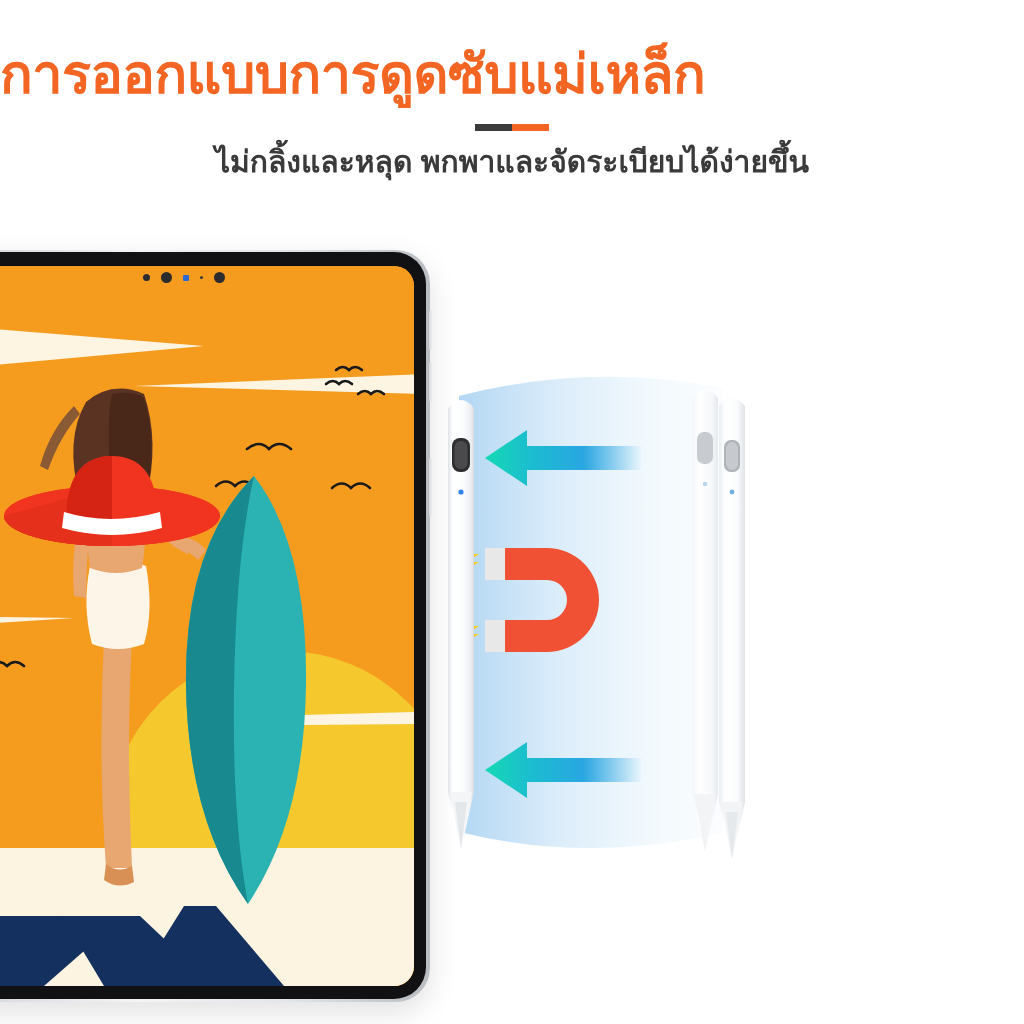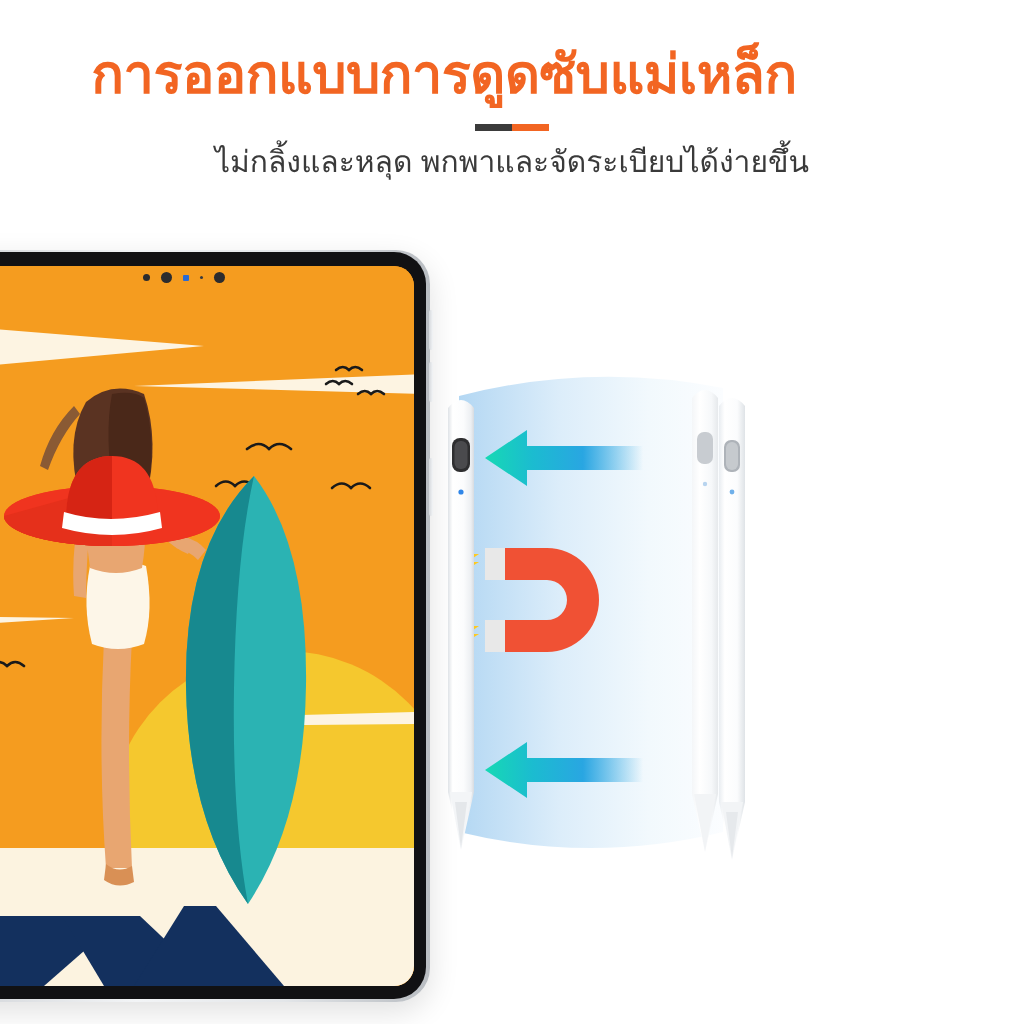--- a/index.html
+++ b/index.html
@@ -17,21 +17,20 @@
     background: #ffffff;
     overflow: hidden;
   }
 
   
   .headline {
     position: absolute;
     left: 0;
     top: 46px;
     width: 888px;
-    text-align: center;
     font-size: 54px;
     font-weight: bold;
     letter-spacing: -0.5px;
     color: #f26522;
     line-height: 1.05;
     white-space: nowrap;
   }
   .divider {
     position: absolute;
     left: 475px;
@@ -43,21 +42,21 @@
   .divider .seg-dark { flex: 1; background: #3b3b3b; }
   .divider .seg-orange { flex: 1; background: #f26522; }
 
   .subhead {
     position: absolute;
     left: 0;
     top: 144px;
     width: 1024px;
     text-align: center;
     font-size: 30px;
-    font-weight: normal;
+    font-weight: bold;
     color: #3a3a3a;
     line-height: 1.2;
     white-space: nowrap;
   }
 
   
   .tablet {
     position: absolute;
     left: -60px;
     top: 250px;

